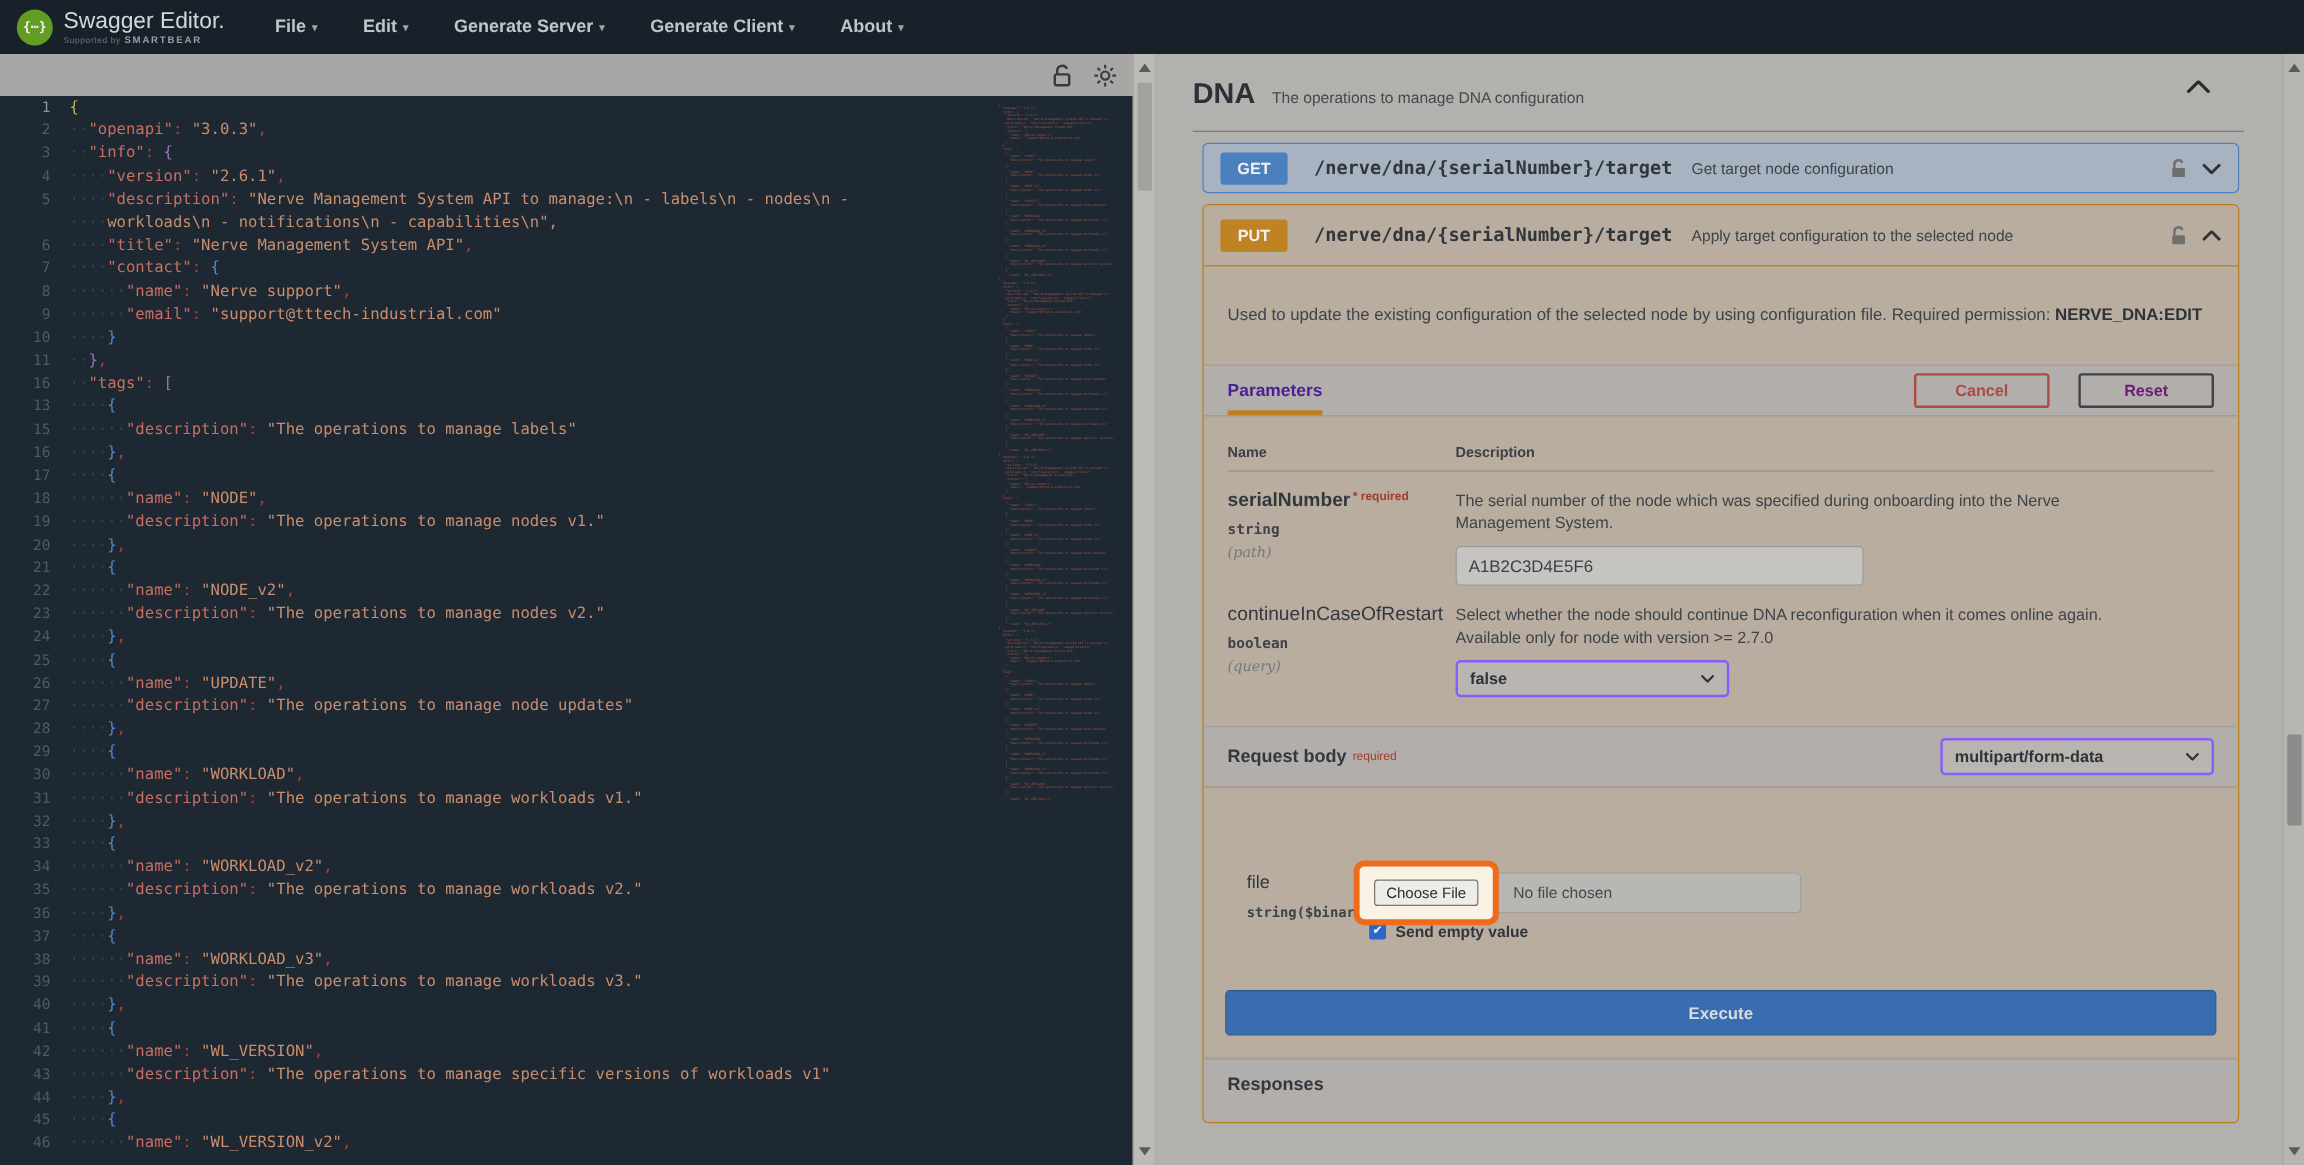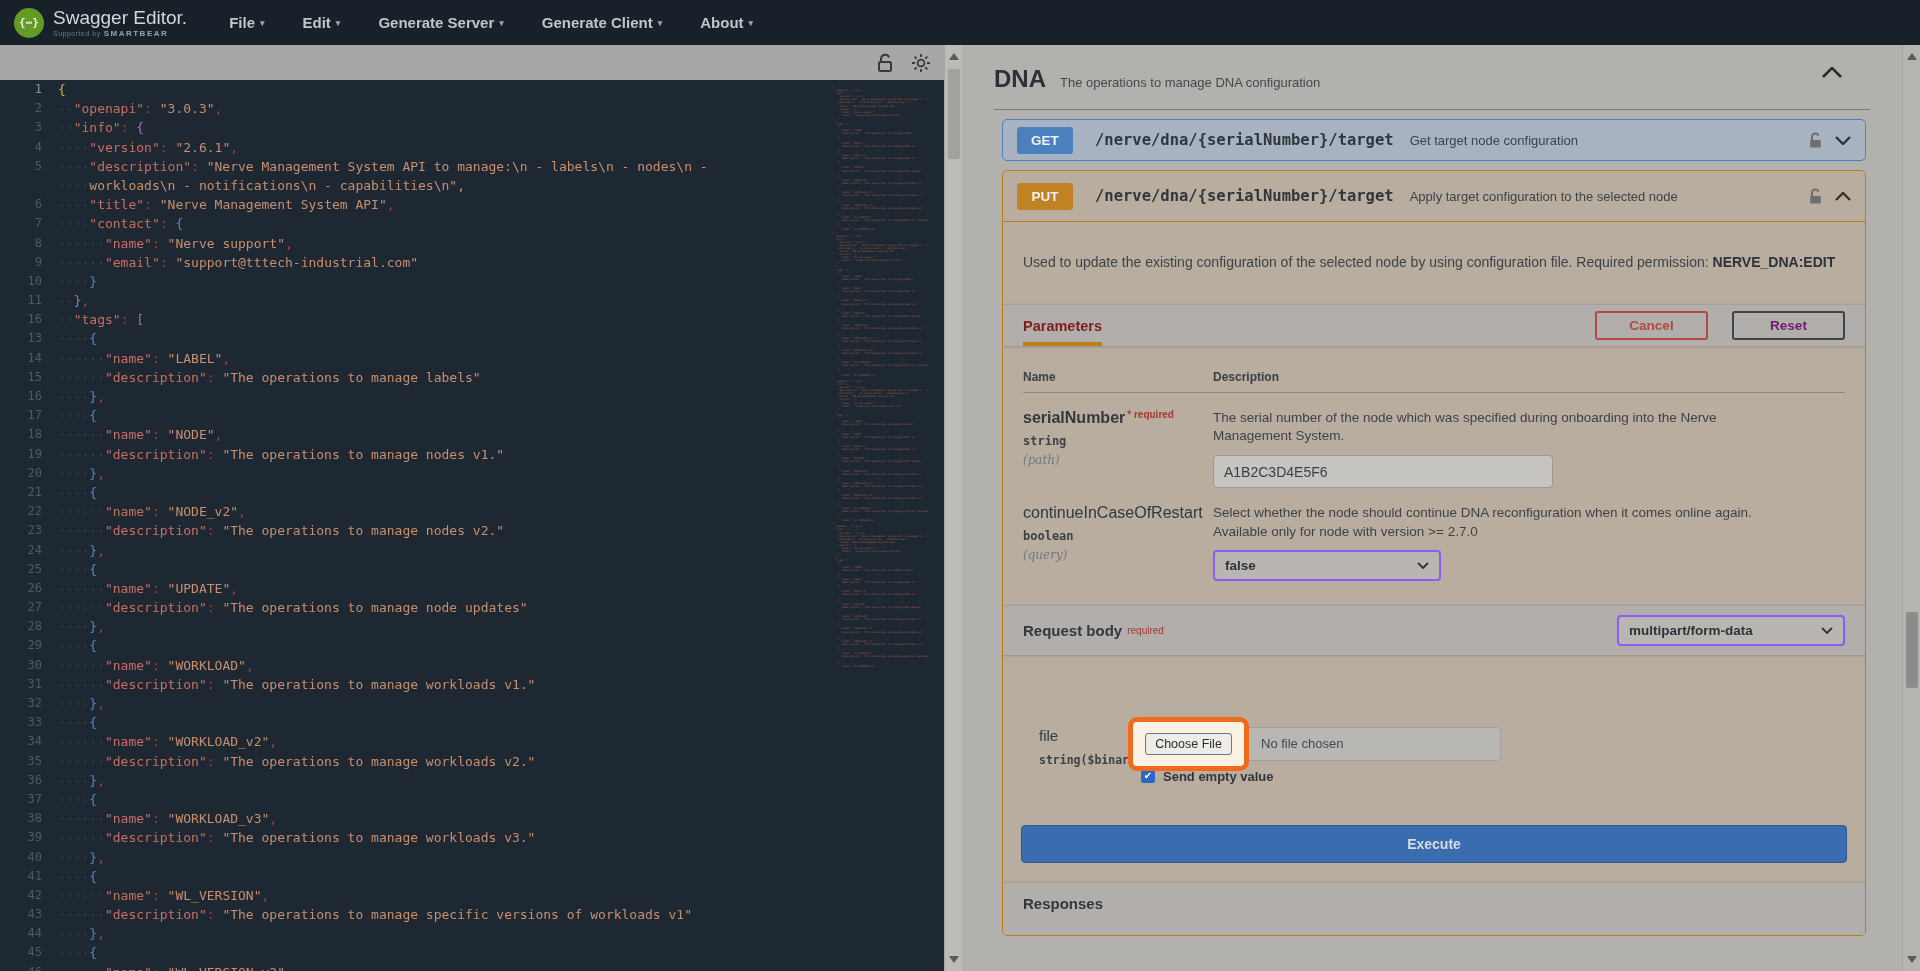--- a/index.html
+++ b/index.html
@@ -91,21 +91,21 @@
   .op-summary { font-size:13px; color:#3e434a; margin-left:16px; flex:1; }
   .op-icons { display:flex; align-items:center; gap:12px; }
 
   .op-desc { padding:32px 20px 34px 20px; font-size:14px; color:#3e434a; }
   .op-desc b { color:#2e3339; }
 
   .section-header { height:42px; background:#b1aeab; display:flex; align-items:center;
                     padding:0 20px; box-shadow:0 1px 2px rgba(0,0,0,.18);
                     border-top:1px solid rgba(0,0,0,.08); }
   .tab-parameters { position:relative; height:100%; display:flex; align-items:center;
-                    font-size:14.5px; font-weight:bold; color:#7f1d1d; cursor:pointer; }
+                    font-size:14.5px; font-weight:bold; color:#4c1d95; cursor:pointer; }
   .tab-parameters::after { content:""; position:absolute; left:0; bottom:0; height:4px;
                     width:100%; background:#c07f1d; }
   .section-header .spacer { flex:1; }
   .btn { height:29px; width:113px; border-radius:3px; font-size:13.5px; font-weight:bold;
          display:flex; align-items:center; justify-content:center; cursor:pointer;
          background:transparent; }
   .btn-cancel { border:2px solid #b04a42; color:#b04a42; margin-right:24px; }
   .btn-reset { border:2px solid #3f444b; color:#701a75; }
 
   .params-table { padding:14px 20px 24px 20px; }
@@ -227,21 +227,20 @@
           <div class="code-row"><span class="gutter">5</span><span class="code-text"><span class="ind">····</span><span class="k">"description"</span><span class="p">:</span><span class="v"> </span><span class="v">"Nerve Management System API to manage:\n - labels\n - nodes\n -</span></span></div>
           <div class="code-row"><span class="gutter"></span><span class="code-text"><span class="ind">····</span><span class="v">workloads\n - notifications\n - capabilities\n</span><span class="v">",</span></span></div>
           <div class="code-row"><span class="gutter">6</span><span class="code-text"><span class="ind">····</span><span class="k">"title"</span><span class="p">:</span><span class="v"> </span><span class="v">"Nerve Management System API"</span><span class="p">,</span></span></div>
           <div class="code-row"><span class="gutter">7</span><span class="code-text"><span class="ind">····</span><span class="k">"contact"</span><span class="p">:</span><span class="v"> </span><span class="b-blue">{</span></span></div>
           <div class="code-row"><span class="gutter">8</span><span class="code-text"><span class="ind">······</span><span class="k">"name"</span><span class="p">:</span><span class="v"> </span><span class="v">"Nerve support"</span><span class="p">,</span></span></div>
           <div class="code-row"><span class="gutter">9</span><span class="code-text"><span class="ind">······</span><span class="k">"email"</span><span class="p">:</span><span class="v"> </span><span class="v">"support@tttech-industrial.com"</span></span></div>
           <div class="code-row"><span class="gutter">10</span><span class="code-text"><span class="ind">····</span><span class="b-blue">}</span></span></div>
           <div class="code-row"><span class="gutter">11</span><span class="code-text"><span class="ind">··</span><span class="b-purple">}</span><span class="p">,</span></span></div>
           <div class="code-row"><span class="gutter">16</span><span class="code-text"><span class="ind">··</span><span class="k">"tags"</span><span class="p">:</span><span class="v"> </span><span class="b-purple">[</span></span></div>
           <div class="code-row"><span class="gutter">13</span><span class="code-text"><span class="ind">····</span><span class="b-blue">{</span></span></div>
-          <div class="code-row"><span class="gutter">14</span><span class="code-text"><span class="ind">······</span><span class="k">"name"</span><span class="p">:</span><span class="v"> </span><span class="v">"LABEL"</span><span class="p">,</span></span></div>
           <div class="code-row"><span class="gutter">15</span><span class="code-text"><span class="ind">······</span><span class="k">"description"</span><span class="p">:</span><span class="v"> </span><span class="v">"The operations to manage labels"</span></span></div>
           <div class="code-row"><span class="gutter">16</span><span class="code-text"><span class="ind">····</span><span class="b-blue">}</span><span class="p">,</span></span></div>
           <div class="code-row"><span class="gutter">17</span><span class="code-text"><span class="ind">····</span><span class="b-blue">{</span></span></div>
           <div class="code-row"><span class="gutter">18</span><span class="code-text"><span class="ind">······</span><span class="k">"name"</span><span class="p">:</span><span class="v"> </span><span class="v">"NODE"</span><span class="p">,</span></span></div>
           <div class="code-row"><span class="gutter">19</span><span class="code-text"><span class="ind">······</span><span class="k">"description"</span><span class="p">:</span><span class="v"> </span><span class="v">"The operations to manage nodes v1."</span></span></div>
           <div class="code-row"><span class="gutter">20</span><span class="code-text"><span class="ind">····</span><span class="b-blue">}</span><span class="p">,</span></span></div>
           <div class="code-row"><span class="gutter">21</span><span class="code-text"><span class="ind">····</span><span class="b-blue">{</span></span></div>
           <div class="code-row"><span class="gutter">22</span><span class="code-text"><span class="ind">······</span><span class="k">"name"</span><span class="p">:</span><span class="v"> </span><span class="v">"NODE_v2"</span><span class="p">,</span></span></div>
           <div class="code-row"><span class="gutter">23</span><span class="code-text"><span class="ind">······</span><span class="k">"description"</span><span class="p">:</span><span class="v"> </span><span class="v">"The operations to manage nodes v2."</span></span></div>
           <div class="code-row"><span class="gutter">24</span><span class="code-text"><span class="ind">····</span><span class="b-blue">}</span><span class="p">,</span></span></div>

